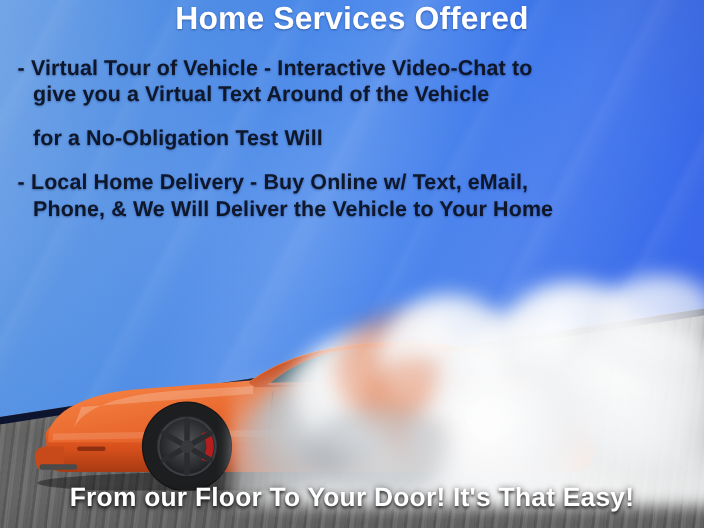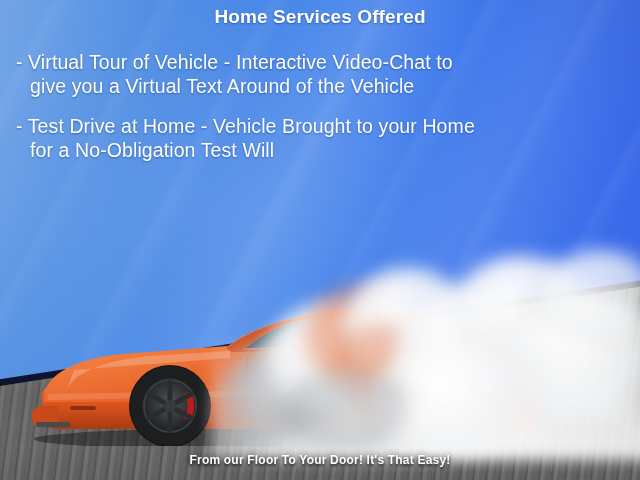--- a/index.html
+++ b/index.html
@@ -86,49 +86,49 @@
     background:radial-gradient(85% 130% at 55% 85%, rgba(255,255,255,.97) 0%, rgba(246,247,248,.88) 45%, rgba(235,237,239,.35) 72%, rgba(230,232,234,0) 92%);
     filter:blur(7px);
   }
 
   
   .copy{position:absolute;left:0;right:0;top:0;padding:0 14px;box-sizing:border-box;}
   .headline{
     margin:0;
     text-align:center;
     color:#fff;
-    font-size:19px;
+    font-size:29px;
     font-weight:bold;
     line-height:34px;
     letter-spacing:.1px;
     padding-top:0px;
     text-shadow:0 1px 2px rgba(0,30,90,.45);
   }
   .bullets{margin:0;padding:0;list-style:none;}
   .bullet{
-    color:#ffffff;
+    color:#0f172a;
     font-size:19.5px;
-    font-weight:normal;
+    font-weight:bold;
     line-height:24px;
     letter-spacing:.1px;
     text-shadow:0 1px 2px rgba(0,30,90,.40);
     margin:0 0 6px 0;
     padding-left:4px;
     text-indent:-2px;
   }
   .bullet .ln2{display:block;padding-left:14px;}
   .b1{margin-top:16px;}
   .b2{margin-top:16px;}
   .b3{margin-top:16px;}
 
   .tagline{
     position:absolute;left:0;right:0;bottom:13px;
     text-align:center;
     color:#fff;
-    font-size:12px;
+    font-size:24px;
     font-weight:bold;
     letter-spacing:.2px;
     text-shadow:0 2px 3px rgba(0,0,0,.75), 0 0 6px rgba(0,0,0,.45);
   }
 </style>
 </head>
 <body>
 
 <div id="ad">
 
@@ -246,23 +246,24 @@
 
   <div class="copy">
     <h1 class="headline">Home Services Offered</h1>
 
     <ul class="bullets">
       <li class="bullet b1">
         <span>- Virtual Tour of Vehicle - Interactive Video-Chat to</span>
         <span class="ln2">give you a Virtual Text Around of the Vehicle</span>
       </li>
       <li class="bullet b2">
-        <span>- Test Drive at Home - Vehicle Brought to your Home</span>
         <span class="ln2">for a No-Obligation Test Will</span>
       </li>
       <li class="bullet b3">
+        <span>- Local Home Delivery - Buy Online w/ Text, eMail,</span>
+        <span class="ln2">Phone, &amp; We Will Deliver the Vehicle to Your Home</span>
       </li>
     </ul>
   </div>
 
   <div class="tagline">From our Floor To Your Door!  It's That Easy!</div>
 
 </div>
 
 </body></html>

